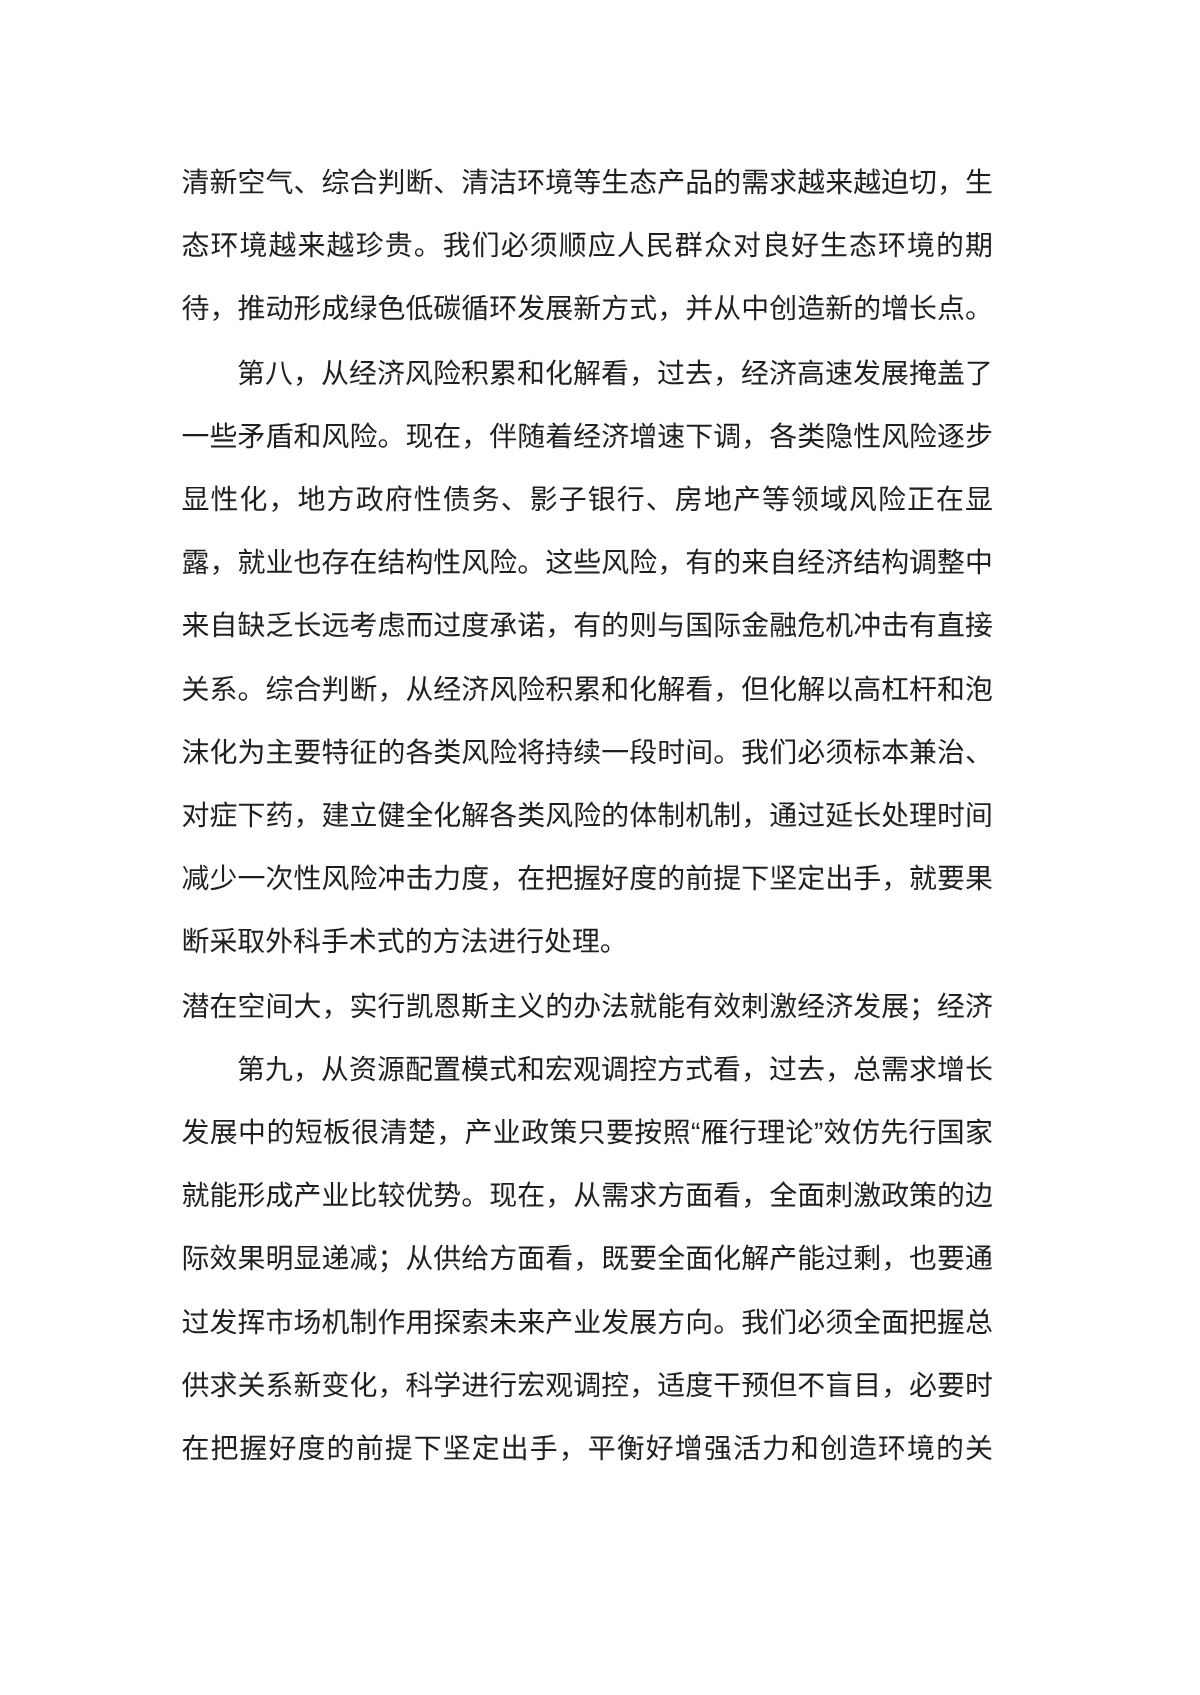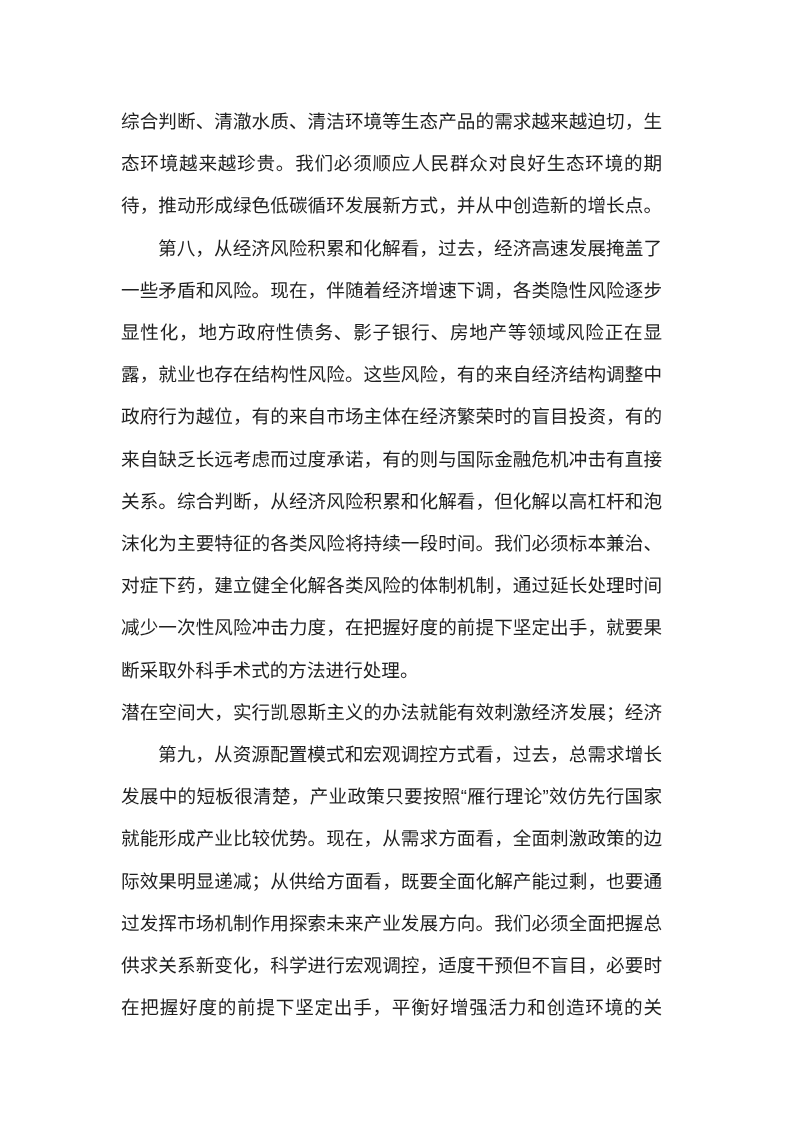--- a/index.html
+++ b/index.html
@@ -43,31 +43,30 @@
     text-align-last: left; 
   }
 </style>
 </head>
 <body>
 
 <div class="page">
   <div class="text-block">
 
     <div class="paragraph">
-      <div class="ln">综合判断、清澈水质、清洁环境等生态产品的需求越来越迫切，生</div>
+      <div class="ln">清新空气、综合判断、清洁环境等生态产品的需求越来越迫切，生</div>
       <div class="ln">态环境越来越珍贵。我们必须顺应人民群众对良好生态环境的期</div>
       <div class="ln">待，推动形成绿色低碳循环发展新方式，并从中创造新的增长点。</div>
     </div>
 
     <div class="paragraph">
       <div class="ln indent">第八，从经济风险积累和化解看，过去，经济高速发展掩盖了</div>
       <div class="ln">一些矛盾和风险。现在，伴随着经济增速下调，各类隐性风险逐步</div>
       <div class="ln">显性化，地方政府性债务、影子银行、房地产等领域风险正在显</div>
       <div class="ln">露，就业也存在结构性风险。这些风险，有的来自经济结构调整中</div>
-      <div class="ln">政府行为越位，有的来自市场主体在经济繁荣时的盲目投资，有的</div>
       <div class="ln">来自缺乏长远考虑而过度承诺，有的则与国际金融危机冲击有直接</div>
       <div class="ln">关系。综合判断，从经济风险积累和化解看，但化解以高杠杆和泡</div>
       <div class="ln">沫化为主要特征的各类风险将持续一段时间。我们必须标本兼治、</div>
       <div class="ln">对症下药，建立健全化解各类风险的体制机制，通过延长处理时间</div>
       <div class="ln">减少一次性风险冲击力度，在把握好度的前提下坚定出手，就要果</div>
       <div class="ln end">断采取外科手术式的方法进行处理。</div>
     </div>
 
     <div class="paragraph">
       <div class="ln">潜在空间大，实行凯恩斯主义的办法就能有效刺激经济发展；经济</div>

